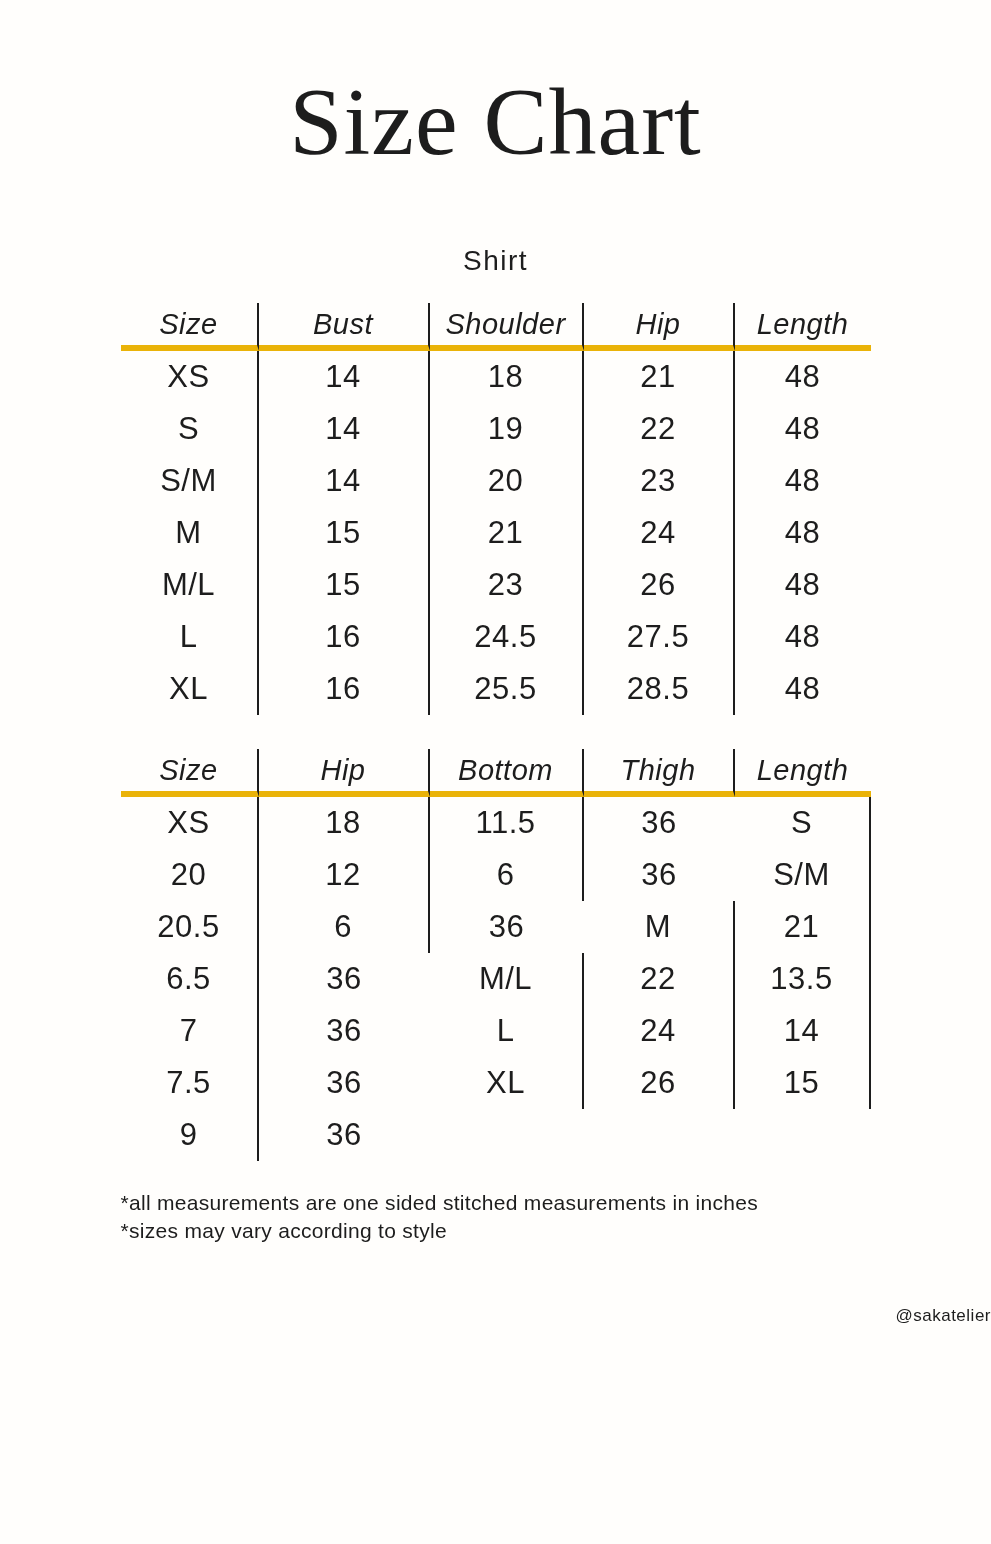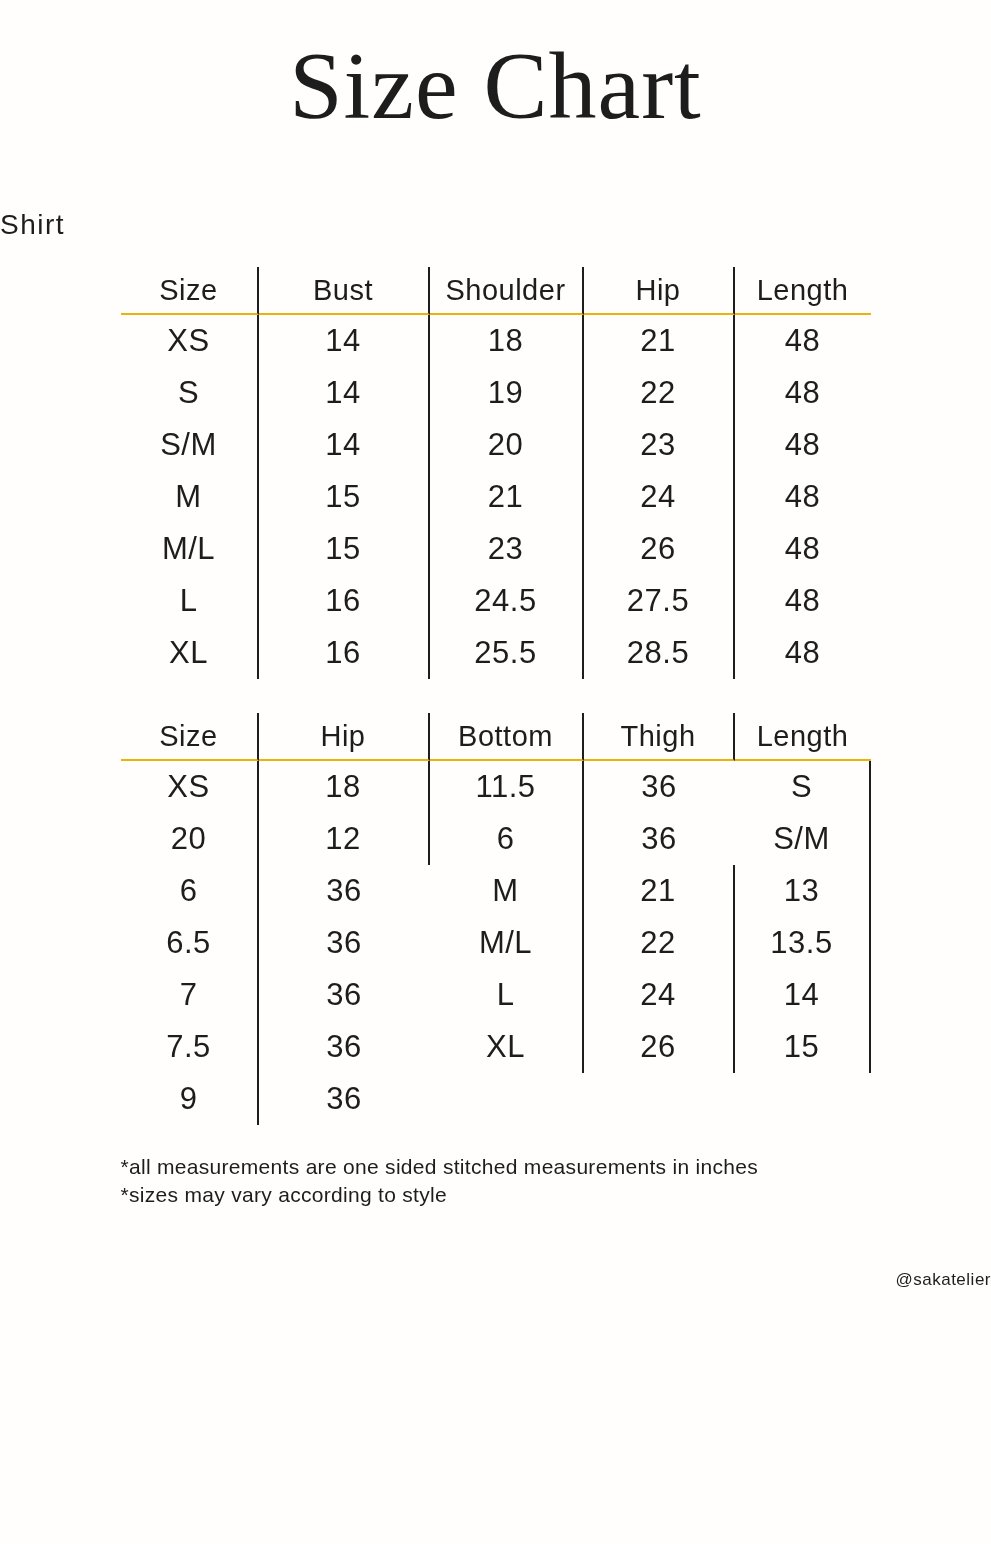--- a/index.html
+++ b/index.html
@@ -13,30 +13,30 @@
     color: #1d1d1d;
     font-family: "Liberation Sans", sans-serif;
     overflow: hidden;
   }
   .page {
     width: 991px;
     height: 1544px;
     position: relative;
   }
   .main-title {
-    margin-top: 28px;
+    margin-top: 64px;
     text-align: center;
     font-family: "Liberation Serif", serif;
     font-weight: 400;
     font-size: 96px;
     line-height: 1.2;
     letter-spacing: 1px;
   }
   .section-label {
-    text-align: left;
+    text-align: center;
     font-size: 28px;
     font-weight: 500;
     letter-spacing: 1.5px;
     line-height: 1.2;
   }
   .shirt-label { margin-top: 55px; }
   .pants-label { margin-top: 68px; }
 
   .size-table {
     display: grid;
@@ -52,21 +52,22 @@
     align-items: center;
     justify-content: center;
     height: 52px;
     font-size: 31px;
     letter-spacing: 0.5px;
     box-sizing: border-box;
   }
   .cell.header {
     height: 48px;
     font-size: 29px;
-    border-bottom: 2px solid #eab308;
+    border-bottom: 6px solid #eab308;
+    font-style: italic;
   }
   .cell.c0, .cell.c1, .cell.c2, .cell.c3 {
     border-right: 2px solid #1d1d1d;
   }
 
   .notes {
     width: 750px;
     margin: 28px auto 0 auto;
     font-size: 21px;
     line-height: 1.35;
@@ -143,25 +144,25 @@
       <div class="cell c0">XS</div>
       <div class="cell c1">18</div>
       <div class="cell c2">11.5</div>
       <div class="cell c4">36</div>
       <div class="cell c0">S</div>
       <div class="cell c1">20</div>
       <div class="cell c2">12</div>
       <div class="cell c3">6</div>
       <div class="cell c4">36</div>
       <div class="cell c0">S/M</div>
+      <div class="cell c1">20.5</div>
       <div class="cell c3">6</div>
       <div class="cell c4">36</div>
       <div class="cell c0">M</div>
       <div class="cell c1">21</div>
-      <div class="cell c2">13</div>
       <div class="cell c3">6.5</div>
       <div class="cell c4">36</div>
       <div class="cell c0">M/L</div>
       <div class="cell c1">22</div>
       <div class="cell c2">13.5</div>
       <div class="cell c3">7</div>
       <div class="cell c4">36</div>
       <div class="cell c0">L</div>
       <div class="cell c1">24</div>
       <div class="cell c2">14</div>

